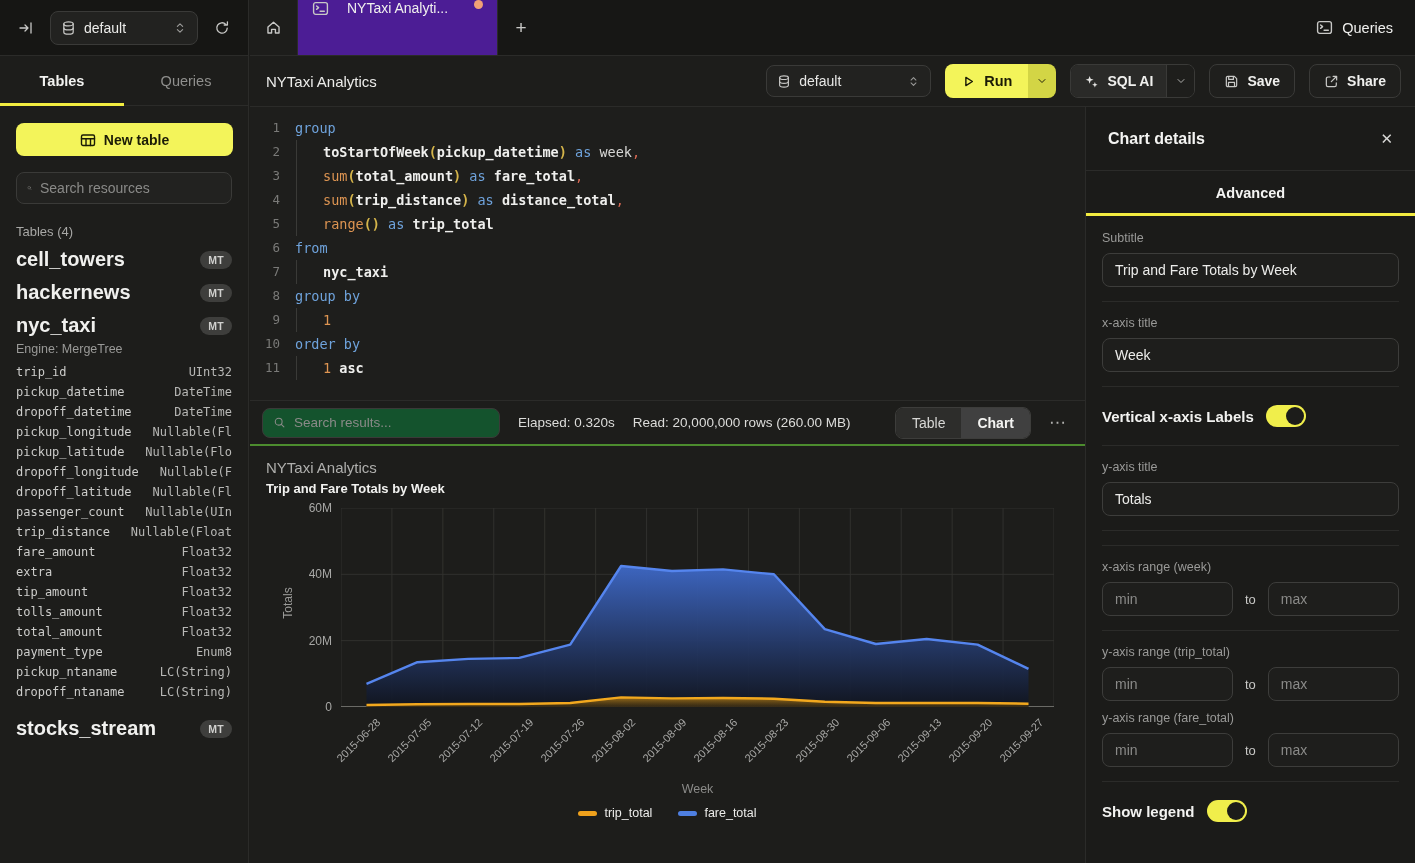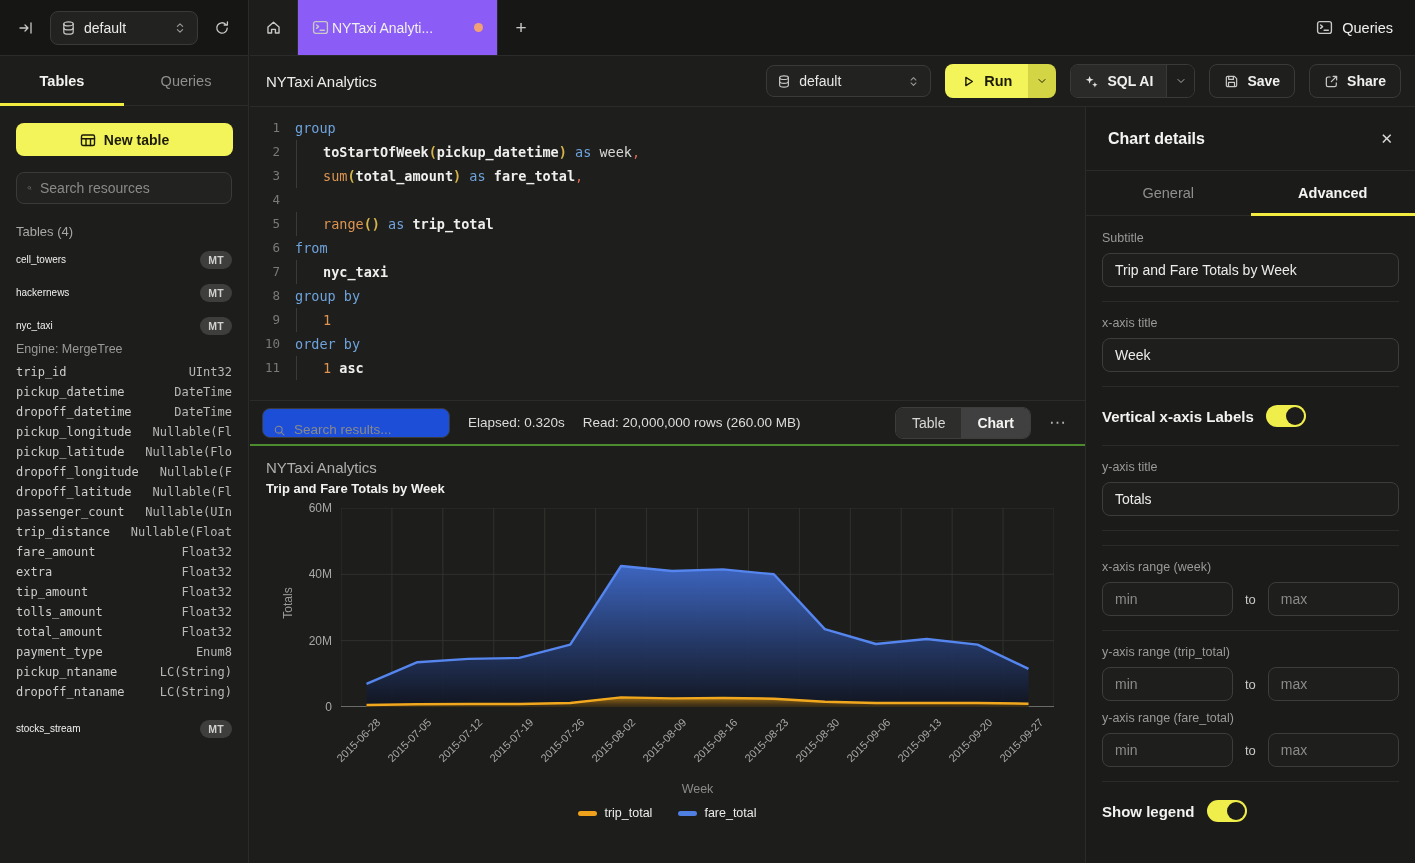--- a/index.html
+++ b/index.html
@@ -18,22 +18,22 @@
   .collapse-btn { width:28px; height:28px; display:flex; align-items:center; justify-content:center; cursor:pointer; }
   .db-select { height:34px; flex:1; background:#222220; border:1px solid #3A3A38; border-radius:8px;
                display:flex; align-items:center; gap:8px; padding:0 10px; cursor:pointer; }
   .db-select .lbl { flex:1; font-size:14px; color:#ECECEA; }
   .refresh-btn { width:28px; height:28px; display:flex; align-items:center; justify-content:center; cursor:pointer; font-size:17px; color:#C8C8C6; }
 
   .tabstrip { position:absolute; left:250px; top:0; width:1165px; height:56px; background:#171715;
               border-bottom:1px solid #2B2B29; display:flex; align-items:stretch; }
   .home-btn { width:48px; display:flex; align-items:center; justify-content:center; background:#1D1D1B;
               border-right:1px solid #2B2B29; cursor:pointer; }
-  .qtab { width:200px; background:#8b5cf6; border-right:1px solid #2B2B29; display:flex; align-items:center;
-          gap:3px; padding:0 14px; cursor:pointer; }
+  .qtab { width:200px; background:#4c1d95; border-right:1px solid #2B2B29; display:flex; 
+          gap:18px; padding:0 14px; cursor:pointer; }
   .qtab .t { flex:1; font-size:14px; color:#F0F0EE; white-space:nowrap; overflow:hidden; }
   .dot { width:9px; height:9px; border-radius:50%; background:#F2A176; }
   .newtab-btn { width:46px; display:flex; align-items:center; justify-content:center; font-size:19px; color:#C8C8C6; cursor:pointer; }
   .queries-btn { margin-left:auto; display:flex; align-items:center; gap:9px; padding:0 22px; cursor:pointer;
                  font-size:14.5px; color:#F0F0EE; }
 
   
   .sidebar { position:absolute; left:0; top:56px; width:249px; height:807px; background:#1D1D1B;
              border-right:1px solid #2B2B29; }
   .side-tabs { height:50px; display:flex; border-bottom:1px solid #2B2B29; }
@@ -44,21 +44,21 @@
   .newtable-btn { margin:17px 16px 0; height:33px; width:217px; background:#F3F45A; border-radius:8px;
                   display:flex; align-items:center; justify-content:center; gap:8px;
                   color:#1B1B06; font-weight:700; font-size:14px; cursor:pointer; }
   .side-search { margin:16px 16px 0; height:32px; background:#222220; border:1px solid #3A3A38; border-radius:8px;
                  display:flex; align-items:center; gap:8px; padding:0 10px; }
   .side-search input { flex:1; background:transparent; border:0; outline:0; color:#D8D8D6; font-size:14px;
                        font-family:Liberation Sans, sans-serif; }
   .side-search input::placeholder { color:#8A8A88; }
   .tables-title { margin:20px 16px 4px; font-size:13px; color:#A8A8A6; }
   .tbl-row { display:flex; align-items:center; margin:0 16px; height:33px; cursor:pointer; }
-  .tbl-row .nm { flex:1; font-size:10px; color:#F0F0EE; font-weight:400; }
+  .tbl-row .nm { flex:1; font-size:20px; color:#F0F0EE; font-weight:700; }
   .mt-badge { background:#3E3E3C; color:#D0D0CE; font-size:10.5px; font-weight:700; border-radius:9px;
               padding:3px 8px; letter-spacing:.3px; }
   .engine-line { margin:0 16px 6px; font-size:12.5px; color:#9A9A98; }
   .cols { margin:2px 16px 6px; font-family:"DejaVu Sans Mono", monospace; font-size:12px; }
   .col-row { display:flex; justify-content:space-between; height:20px; align-items:center; }
   .col-row .cn { color:#CDCDCB; }
   .col-row .ct { color:#B8B8B6; }
 
   
   .toolbar { position:absolute; left:250px; top:56px; width:1165px; height:51px; background:#1D1D1B;
@@ -91,22 +91,22 @@
   .tok-id { color:#EFEFED; font-weight:700; }
   .tok-pl { color:#D8D8D6; }
   .tok-par { color:#D4B44A; font-weight:700; }
   .tok-pun { color:#D96A54; }
   .tok-num { color:#DE9552; }
   .ind { display:inline-block; width:27px; border-left:1px solid #3A3A37; height:24px; vertical-align:top; margin-left:1px; }
 
   
   .results-bar { position:absolute; left:250px; top:400px; width:835px; height:44px; background:#1D1D1B;
                  border-top:1px solid #2B2B29; display:flex; align-items:center; padding:0 18px 0 12px; gap:18px; }
-  .res-search { width:188px; height:30px; background:#1d4ed8; border:1px solid #3A3A38; border-radius:8px;
-                display:flex; align-items:flex-end; gap:8px; padding:0 10px; }
+  .res-search { width:238px; height:30px; background:#14532d; border:1px solid #3A3A38; border-radius:8px;
+                display:flex; align-items:center; gap:8px; padding:0 10px; }
   .res-search input { flex:1; width:100%; background:transparent; border:0; outline:0; color:#D8D8D6; font-size:13.5px;
                       font-family:"Liberation Sans", sans-serif; }
   .res-search input::placeholder { color:#8A8A88; }
   .stat { font-size:13.5px; color:#DCDCDA; white-space:nowrap; }
   .view-toggle { margin-left:auto; display:flex; height:32px; border:1px solid #3D3D3B; border-radius:8px; overflow:hidden; }
   .vt-seg { padding:0 16px; display:flex; align-items:center; font-size:14px; cursor:pointer; }
   .vt-seg.table { background:#2D2D2B; color:#D8D8D6; }
   .vt-seg.chart { background:#404040; color:#F4F4F2; font-weight:700; }
   .more-btn { font-size:17px; color:#B0B0AE; cursor:pointer; letter-spacing:1px; }
   .green-line { position:absolute; left:250px; top:444px; width:835px; height:2px; background:#4C8C2E; }
@@ -385,20 +385,21 @@
       <div class="cl">
         <span class="ln">2</span>
         <span class="code"><span class="ind"></span><span class="tok-id">toStartOfWeek</span><span class="tok-par">(</span><span class="tok-id">pickup_datetime</span><span class="tok-par">)</span><span class="tok-pl"> </span><span class="tok-kw">as</span><span class="tok-pl"> week</span><span class="tok-pun">,</span></span>
       </div>
       <div class="cl">
         <span class="ln">3</span>
         <span class="code"><span class="ind"></span><span class="tok-fn">sum</span><span class="tok-par">(</span><span class="tok-id">total_amount</span><span class="tok-par">)</span><span class="tok-pl"> </span><span class="tok-kw">as</span><span class="tok-pl"> </span><span class="tok-id">fare_total</span><span class="tok-pun">,</span></span>
       </div>
       <div class="cl">
         <span class="ln">4</span>
+        <span class="code"><span class="ind"></span><span class="tok-fn">sum</span><span class="tok-par">(</span><span class="tok-id">trip_distance</span><span class="tok-par">)</span><span class="tok-pl"> </span><span class="tok-kw">as</span><span class="tok-pl"> </span><span class="tok-id">distance_total</span><span class="tok-pun">,</span></span>
       </div>
       <div class="cl">
         <span class="ln">5</span>
         <span class="code"><span class="ind"></span><span class="tok-fn">range</span><span class="tok-par">()</span><span class="tok-pl"> </span><span class="tok-kw">as</span><span class="tok-pl"> </span><span class="tok-id">trip_total</span></span>
       </div>
       <div class="cl">
         <span class="ln">6</span>
         <span class="code"><span class="tok-kw">from</span></span>
       </div>
       <div class="cl">
@@ -519,21 +520,20 @@
         </div>
       </div>
   </div>
 
   <div class="panel">
     <div class="panel-header">
       <span class="panel-title">Chart details</span>
       <span class="panel-close">✕</span>
     </div>
     <div class="panel-tabs">
-      <div class="panel-tab">General</div>
       <div class="panel-tab active">Advanced</div>
     </div>
     <div class="panel-body">
 
       <div class="fld-label">Subtitle</div>
       <input class="txt-input" value="Trip and Fare Totals by Week" style="">
       <div class="divider"></div>
 
       <div class="fld-label">x-axis title</div>
       <input class="txt-input" value="Week" style="">

